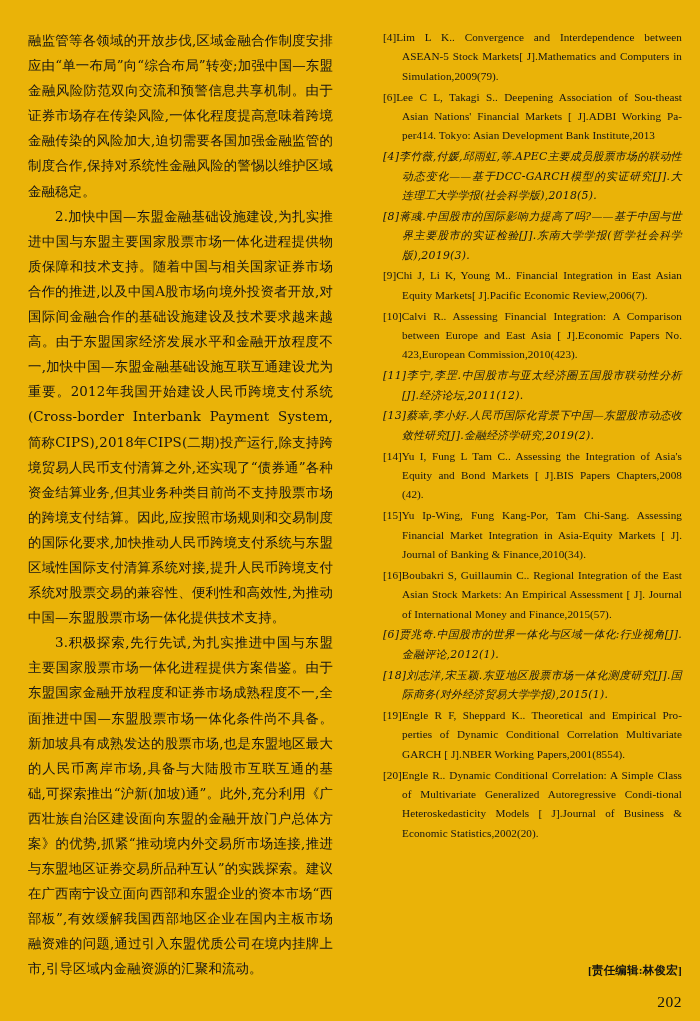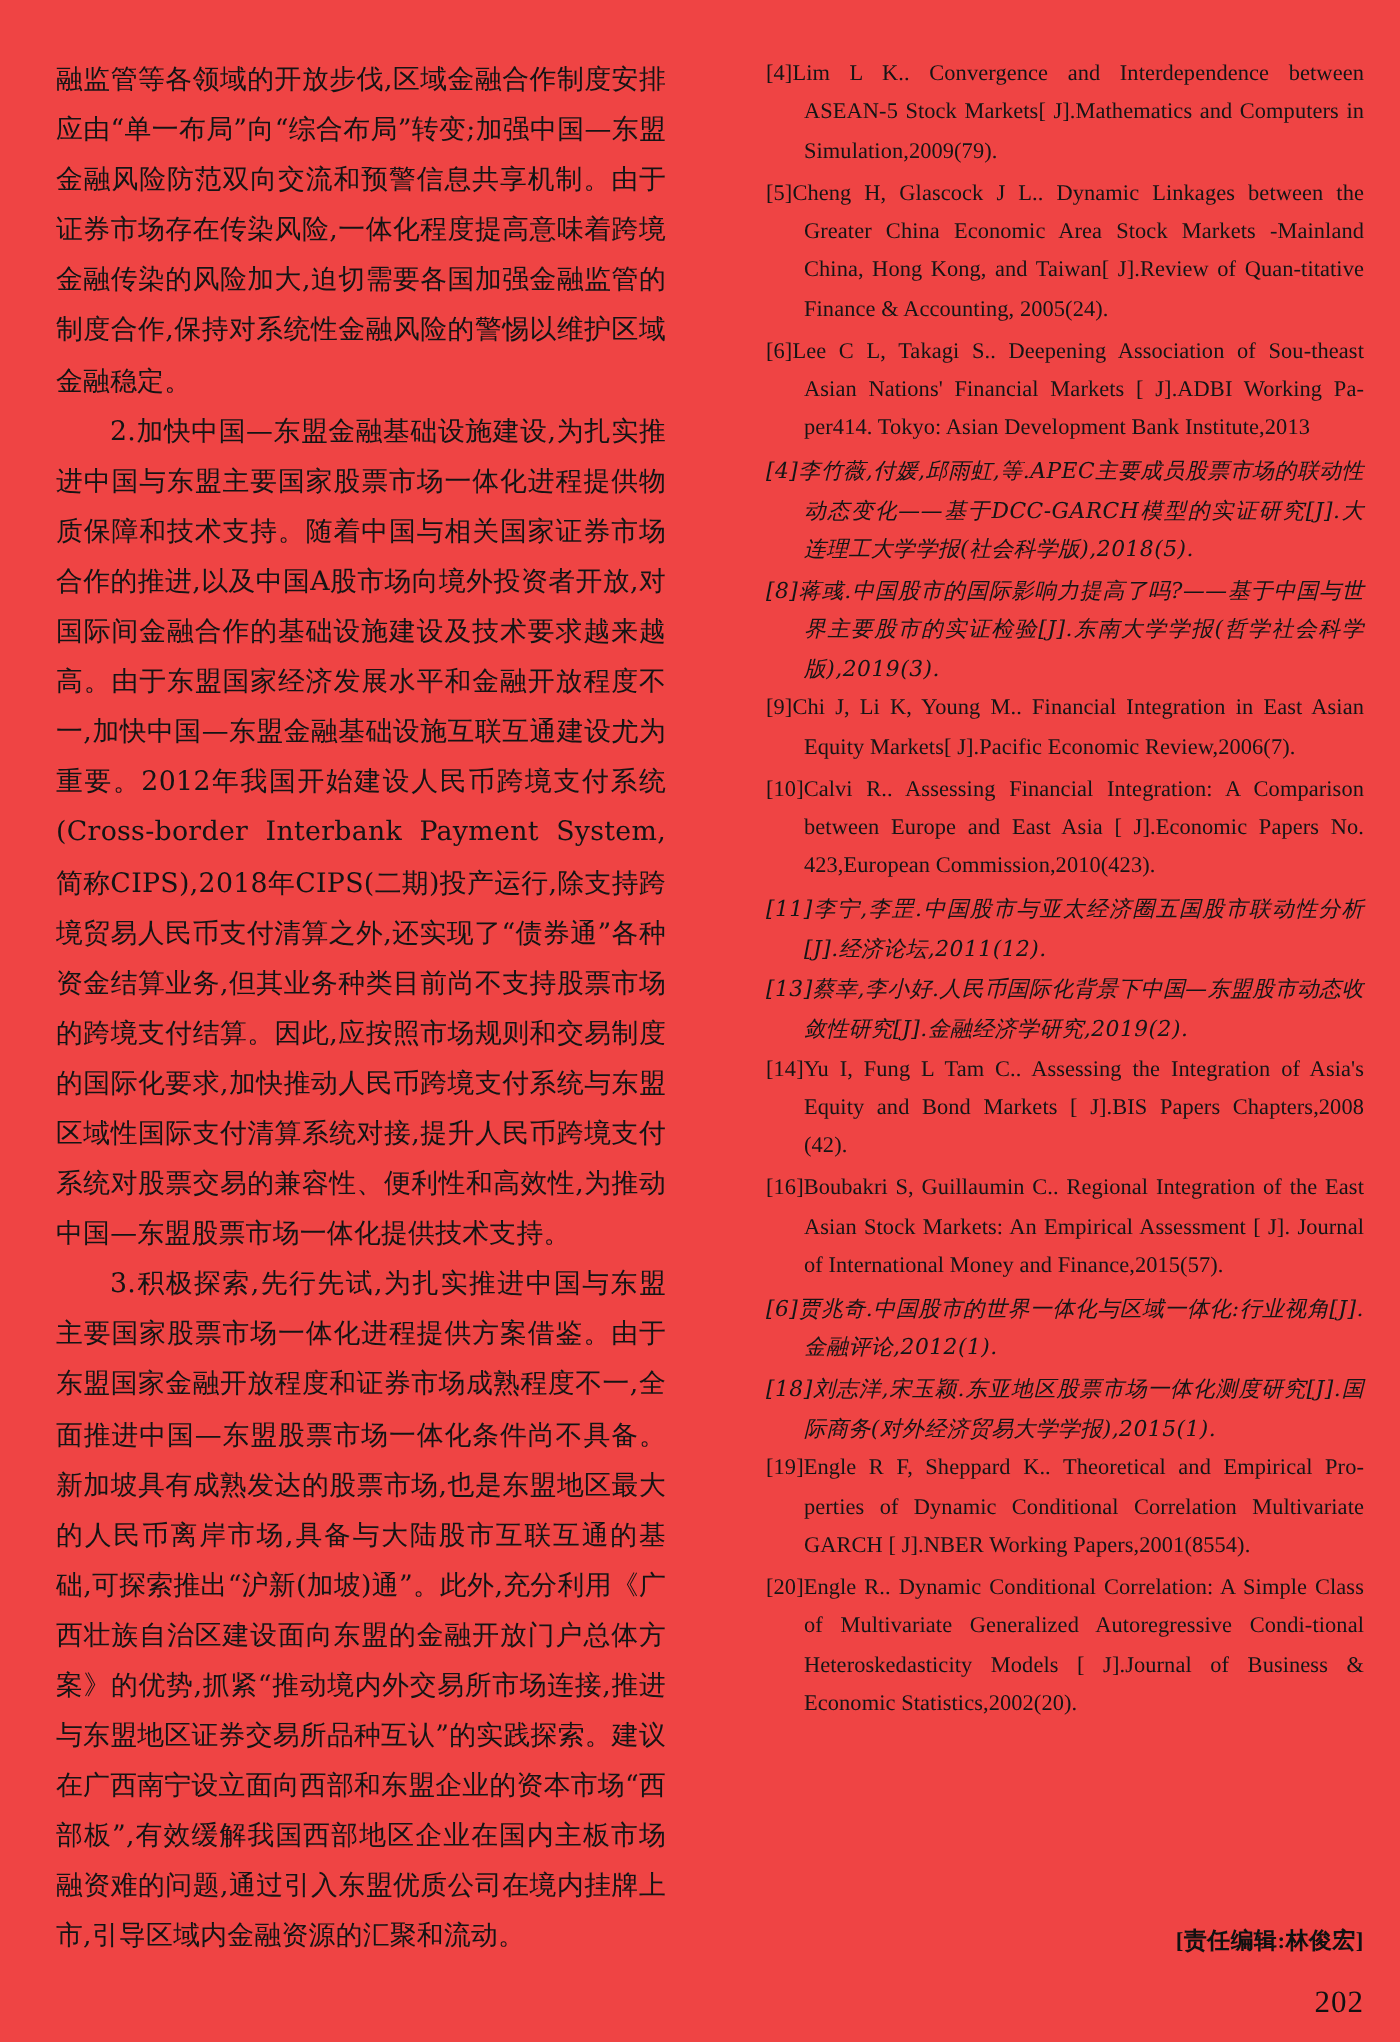--- a/index.html
+++ b/index.html
@@ -13,21 +13,21 @@
     position: relative;
     font-family: "Liberation Serif", "DejaVu Serif", serif;
     color: #1a1a1a;
     overflow: hidden;
   }
   .page {
     position: absolute;
     inset: 0;
     width: 700px;
     height: 1021px;
-    background: #ef4444;
+    background: #eab308;
   }
   .columns {
     position: absolute;
     left: 0;
     top: 0;
     width: 700px;
     height: 1021px;
     display: flex;
     flex-direction: row;
   }
@@ -127,29 +127,29 @@
       <p class="body-p">融监管等各领域的开放步伐,区域金融合作制度安排应由“单一布局”向“综合布局”转变;加强中国—东盟金融风险防范双向交流和预警信息共享机制。由于证券市场存在传染风险,一体化程度提高意味着跨境金融传染的风险加大,迫切需要各国加强金融监管的制度合作,保持对系统性金融风险的警惕以维护区域金融稳定。</p>
       <p class="body-p indent">2.加快中国—东盟金融基础设施建设,为扎实推进中国与东盟主要国家股票市场一体化进程提供物质保障和技术支持。随着中国与相关国家证券市场合作的推进,以及中国A股市场向境外投资者开放,对国际间金融合作的基础设施建设及技术要求越来越高。由于东盟国家经济发展水平和金融开放程度不一,加快中国—东盟金融基础设施互联互通建设尤为重要。2012年我国开始建设人民币跨境支付系统(Cross-border Interbank Payment System,简称CIPS),2018年CIPS(二期)投产运行,除支持跨境贸易人民币支付清算之外,还实现了“债券通”各种资金结算业务,但其业务种类目前尚不支持股票市场的跨境支付结算。因此,应按照市场规则和交易制度的国际化要求,加快推动人民币跨境支付系统与东盟区域性国际支付清算系统对接,提升人民币跨境支付系统对股票交易的兼容性、便利性和高效性,为推动中国—东盟股票市场一体化提供技术支持。</p>
       <p class="body-p indent">3.积极探索,先行先试,为扎实推进中国与东盟主要国家股票市场一体化进程提供方案借鉴。由于东盟国家金融开放程度和证券市场成熟程度不一,全面推进中国—东盟股票市场一体化条件尚不具备。新加坡具有成熟发达的股票市场,也是东盟地区最大的人民币离岸市场,具备与大陆股市互联互通的基础,可探索推出“沪新(加坡)通”。此外,充分利用《广西壮族自治区建设面向东盟的金融开放门户总体方案》的优势,抓紧“推动境内外交易所市场连接,推进与东盟地区证券交易所品种互认”的实践探索。建议在广西南宁设立面向西部和东盟企业的资本市场“西部板”,有效缓解我国西部地区企业在国内主板市场融资难的问题,通过引入东盟优质公司在境内挂牌上市,引导区域内金融资源的汇聚和流动。</p>
 
     </div>
 
     <div class="col col-right">
 
       <ul class="ref-list">
         <li class="ref-item en">[4]Lim L K.. Convergence and Interdependence between ASEAN-5 Stock Markets[ J].Mathematics and Computers in Simulation,2009(79).</li>
-        <li class="ref-item en">[5]Cheng H, Glascock J L.. Dynamic Linkages between the Greater China Economic Area Stock Markets -Mainland China, Hong Kong, and Taiwan[ J].Review of Quan-titative Finance &amp; Accounting, 2005(24).</li>
         <li class="ref-item en">[6]Lee C L, Takagi S.. Deepening Association of Sou-theast Asian Nations' Financial Markets [ J].ADBI Working Pa-per414. Tokyo: Asian Development Bank Institute,2013</li>
         <li class="ref-item zh">[4]李竹薇,付媛,邱雨虹,等.APEC主要成员股票市场的联动性动态变化——基于DCC-GARCH模型的实证研究[J].大连理工大学学报(社会科学版),2018(5).</li>
         <li class="ref-item zh">[8]蒋彧.中国股市的国际影响力提高了吗?——基于中国与世界主要股市的实证检验[J].东南大学学报(哲学社会科学版),2019(3).</li>
         <li class="ref-item en">[9]Chi J, Li K, Young M.. Financial Integration in East Asian Equity Markets[ J].Pacific Economic Review,2006(7).</li>
         <li class="ref-item en">[10]Calvi R.. Assessing Financial Integration: A Comparison between Europe and East Asia [ J].Economic Papers No. 423,European Commission,2010(423).</li>
         <li class="ref-item zh">[11]李宁,李罡.中国股市与亚太经济圈五国股市联动性分析[J].经济论坛,2011(12).</li>
         <li class="ref-item zh">[13]蔡幸,李小好.人民币国际化背景下中国—东盟股市动态收敛性研究[J].金融经济学研究,2019(2).</li>
         <li class="ref-item en">[14]Yu I, Fung L Tam C.. Assessing the Integration of Asia's Equity and Bond Markets [ J].BIS Papers Chapters,2008 (42).</li>
+        <li class="ref-item en">[15]Yu Ip-Wing, Fung Kang-Por, Tam Chi-Sang. Assessing Financial Market Integration in Asia-Equity Markets [ J]. Journal of Banking &amp; Finance,2010(34).</li>
         <li class="ref-item en">[16]Boubakri S, Guillaumin C.. Regional Integration of the East Asian Stock Markets: An Empirical Assessment [ J]. Journal of International Money and Finance,2015(57).</li>
         <li class="ref-item zh">[6]贾兆奇.中国股市的世界一体化与区域一体化:行业视角[J].金融评论,2012(1).</li>
         <li class="ref-item zh">[18]刘志洋,宋玉颖.东亚地区股票市场一体化测度研究[J].国际商务(对外经济贸易大学学报),2015(1).</li>
         <li class="ref-item en">[19]Engle R F, Sheppard K.. Theoretical and Empirical Pro-perties of Dynamic Conditional Correlation Multivariate GARCH [ J].NBER Working Papers,2001(8554).</li>
         <li class="ref-item en">[20]Engle R.. Dynamic Conditional Correlation: A Simple Class of Multivariate Generalized Autoregressive Condi-tional Heteroskedasticity Models [ J].Journal of Business &amp; Economic Statistics,2002(20).</li>
       </ul>
 
       <div class="editor-line">[责任编辑:林俊宏]</div>
       <div class="page-number">202</div>
     </div>

